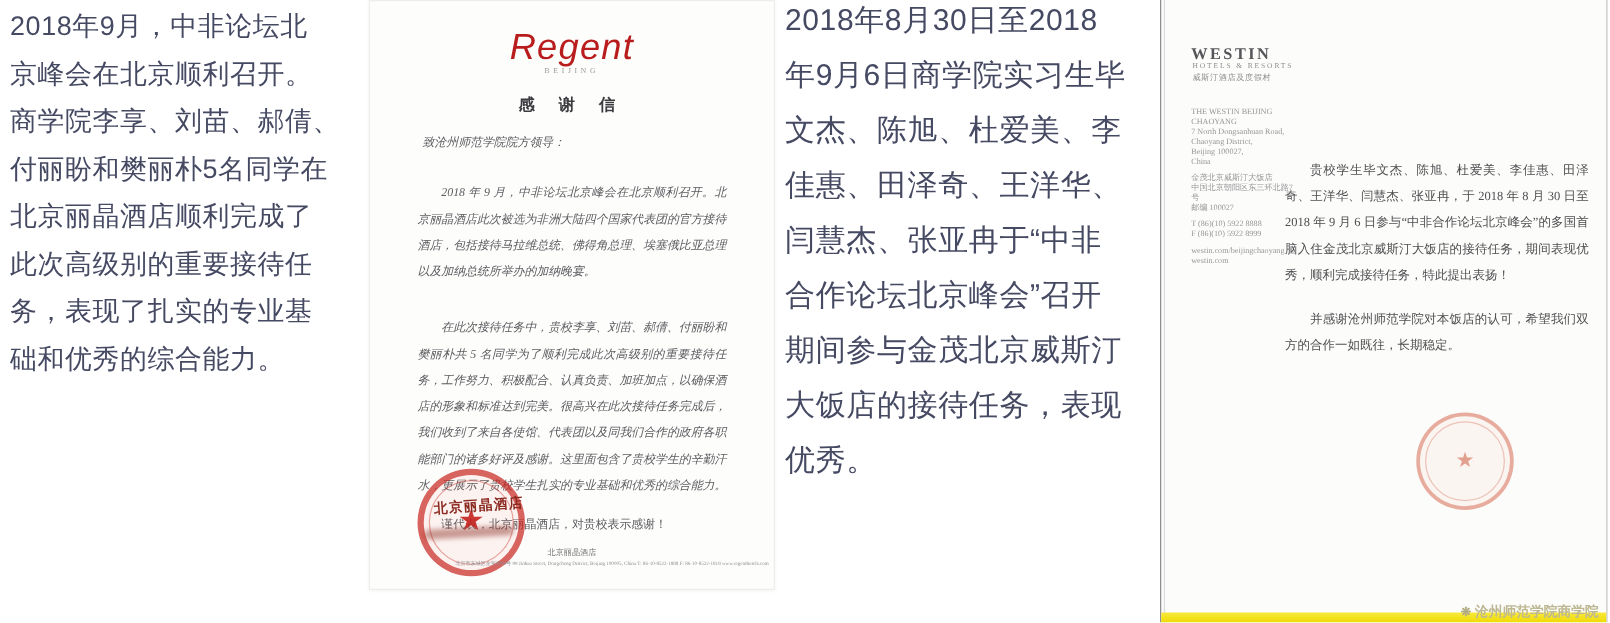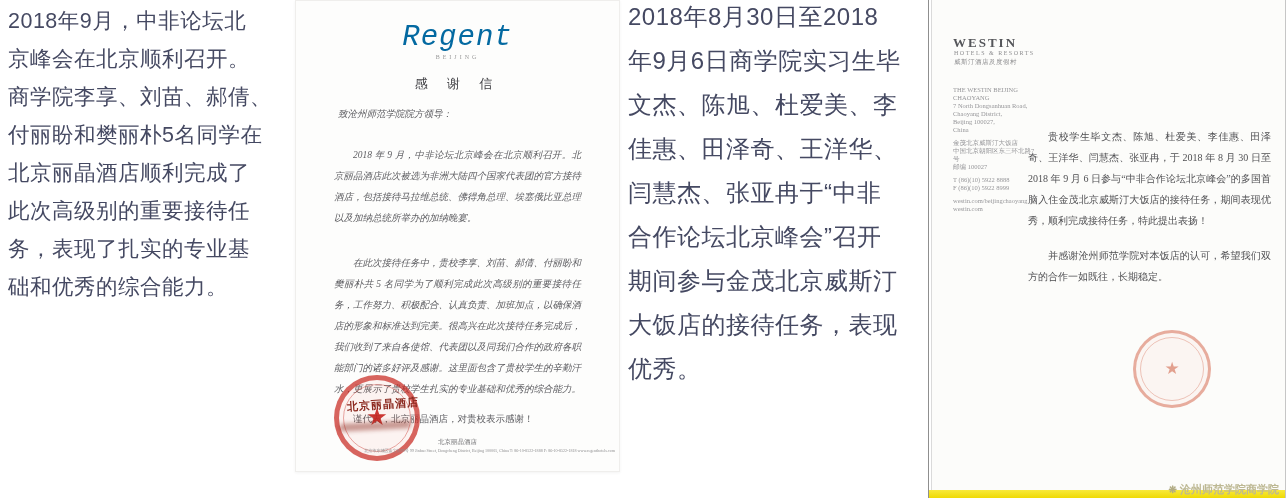--- a/index.html
+++ b/index.html
@@ -16,24 +16,24 @@
   .letter{position:absolute;box-sizing:border-box;}
   .seal{position:absolute;border-radius:50%;}
   .seal .seal-star{position:absolute;left:50%;top:50%;transform:translate(-50%,-54%);}
 
   
   .regent{
     left:295px;top:0;width:325px;height:472px;background:#fdfdfc;
     border:1px solid #efeeec;box-shadow:0 1px 3px rgba(0,0,0,.05);
     font-family:"Liberation Serif",serif;color:#5c5c60;
   }
-  .r-logo{margin-top:22px;text-align:center;font-family:Liberation Mono, monospace;font-style:italic;
-          font-size:29px;color:#0369a1;letter-spacing:1px;line-height:30px;}
+  .r-logo{margin-top:22px;text-align:center;font-family:Liberation Sans, sans-serif;font-style:italic;
+          font-size:29px;color:#b91c1c;letter-spacing:1px;line-height:30px;}
   .r-logo-sub{text-align:center;font-size:6px;letter-spacing:3px;color:#9a9a9a;margin-top:1px;}
-  .r-title{text-align:center;margin-top:15px;font-size:13px;font-weight:normal;letter-spacing:8px;color:#3c3c40;}
+  .r-title{text-align:center;margin-top:15px;font-size:13px;font-weight:bold;letter-spacing:8px;color:#3c3c40;}
   .r-salutation{margin:15px 0 0 42px;font-size:9.5px;font-style:italic;}
   .r-para{margin:24px 38px 0;font-size:9.5px;line-height:21px;text-indent:2em;text-align:justify;font-style:italic;}
   .r-closing{margin:13px 38px 0;font-size:9.5px;text-indent:2em;}
   .regent-seal{left:38px;top:374px;width:76px;height:76px;border:5px solid rgba(201,44,38,.72);background:rgba(230,80,70,.06);}
   .regent-seal::before{content:"";position:absolute;inset:4px;border:1px solid rgba(201,44,38,.4);border-radius:50%;}
   .regent-seal .seal-star{color:rgba(198,34,30,.9);font-size:24px;}
   .seal-overlay{position:absolute;left:-8px;width:104px;top:17px;text-align:center;font-size:11px;font-weight:bold;
                 color:#8c2a20;transform:rotate(-4deg);letter-spacing:1px;font-family:"Liberation Serif",serif;}
   .seal-scribble{position:absolute;left:0;top:42px;width:72px;height:8px;background:rgba(140,42,32,.45);
                  filter:blur(2px);transform:rotate(-3deg);border-radius:4px;}

